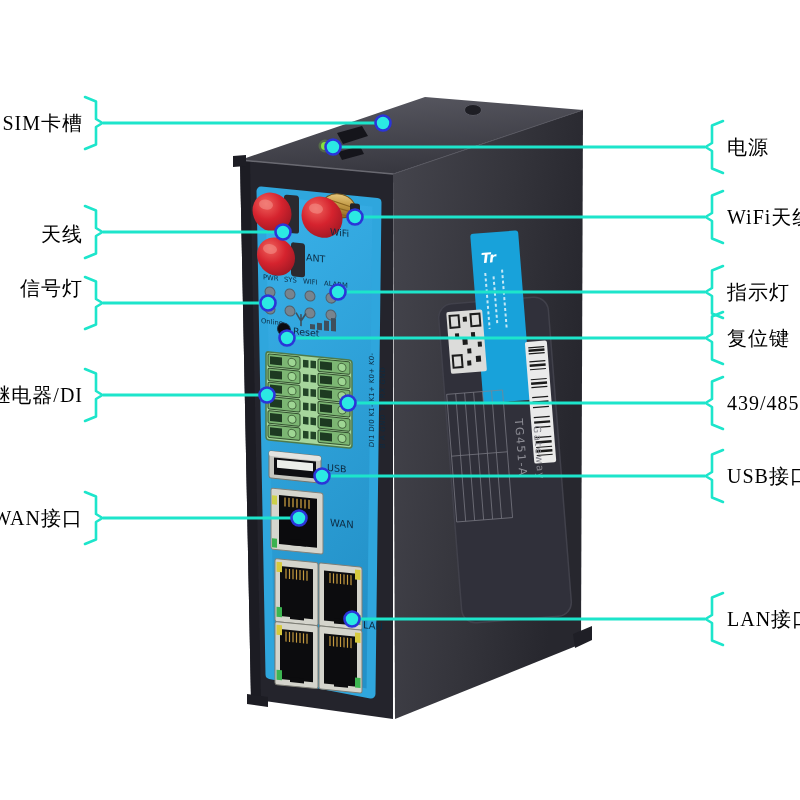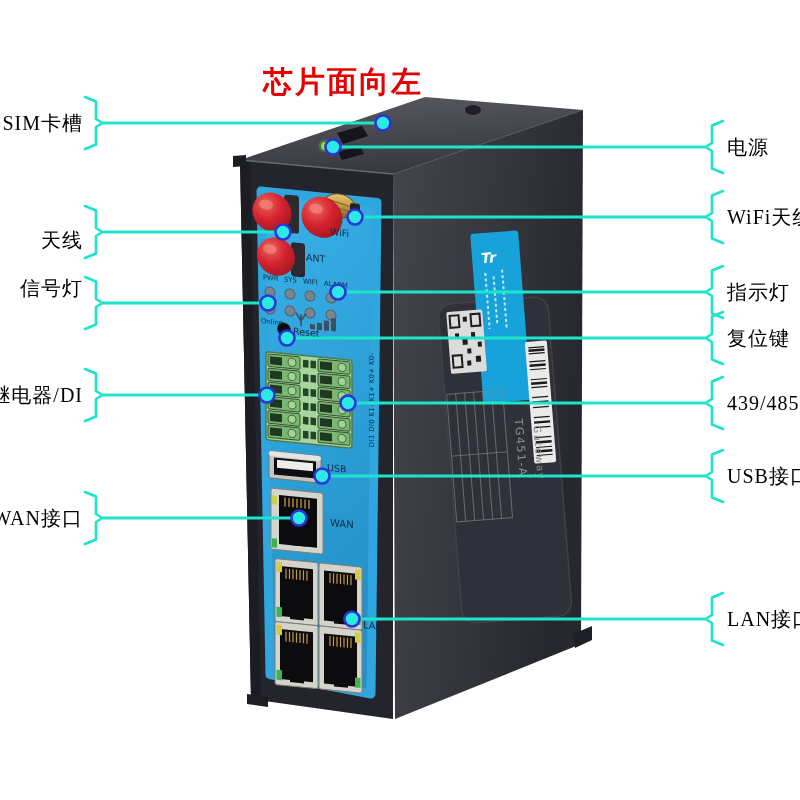--- a/index.html
+++ b/index.html
@@ -271,24 +271,23 @@
     <circle class="dot" cx="333" cy="147" r="7.5"></circle>
     <circle class="dot" cx="355" cy="217" r="7.5"></circle>
     <circle class="dot" cx="338" cy="292" r="7.5"></circle>
     <circle class="dot" cx="287" cy="338" r="7.5"></circle>
     <circle class="dot" cx="348" cy="403" r="7.5"></circle>
     <circle class="dot" cx="322" cy="476" r="7.5"></circle>
     <circle class="dot" cx="352" cy="619" r="7.5"></circle>
   </g>
 </svg>
 
-<div class="title">芯片面向左</div>
 
 <div class="lbl left" style="top:109px">SIM卡槽</div>
-<div class="lbl left" style="top:226px">天线</div>
+<div class="lbl left" style="top:220px">天线</div>
 <div class="lbl left" style="top:274px">信号灯</div>
 <div class="lbl left" style="top:381px">继电器/DI</div>
 <div class="lbl left" style="top:504px">WAN接口</div>
 
 <div class="lbl right" style="top:133px">电源</div>
 <div class="lbl right" style="top:203px">WiFi天线</div>
 <div class="lbl right" style="top:278px">指示灯</div>
 <div class="lbl right" style="top:324px">复位键</div>
 <div class="lbl right" style="top:389px">439/485</div>
 <div class="lbl right" style="top:462px">USB接口</div>

